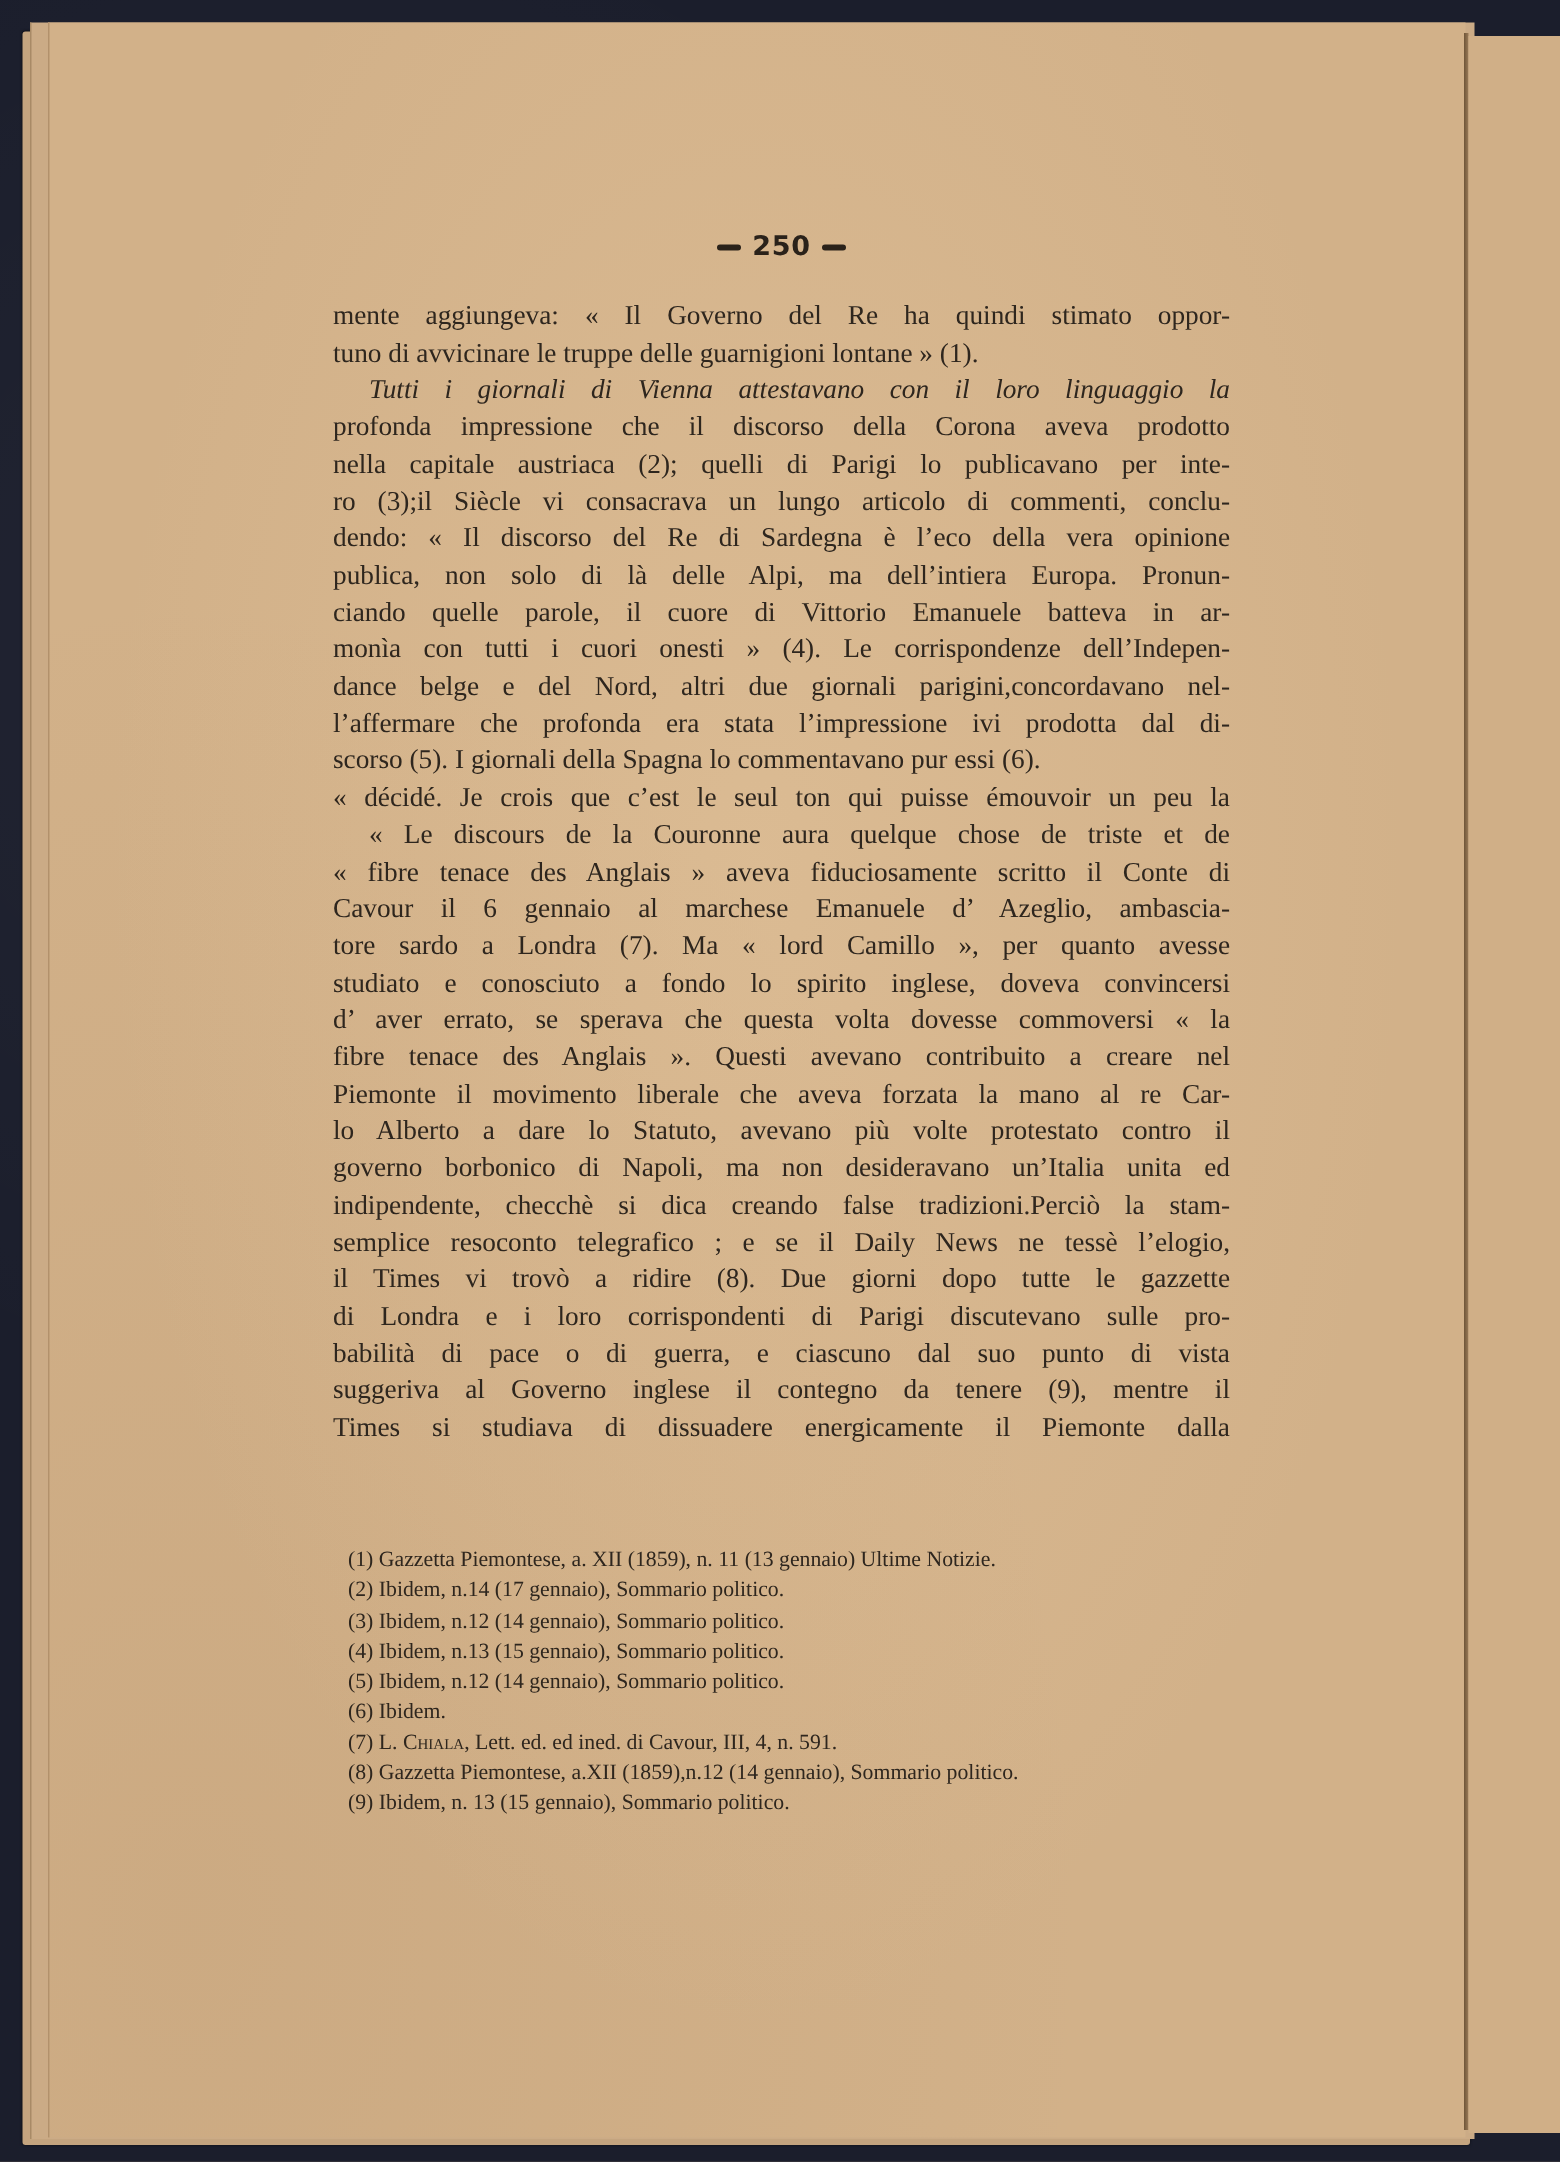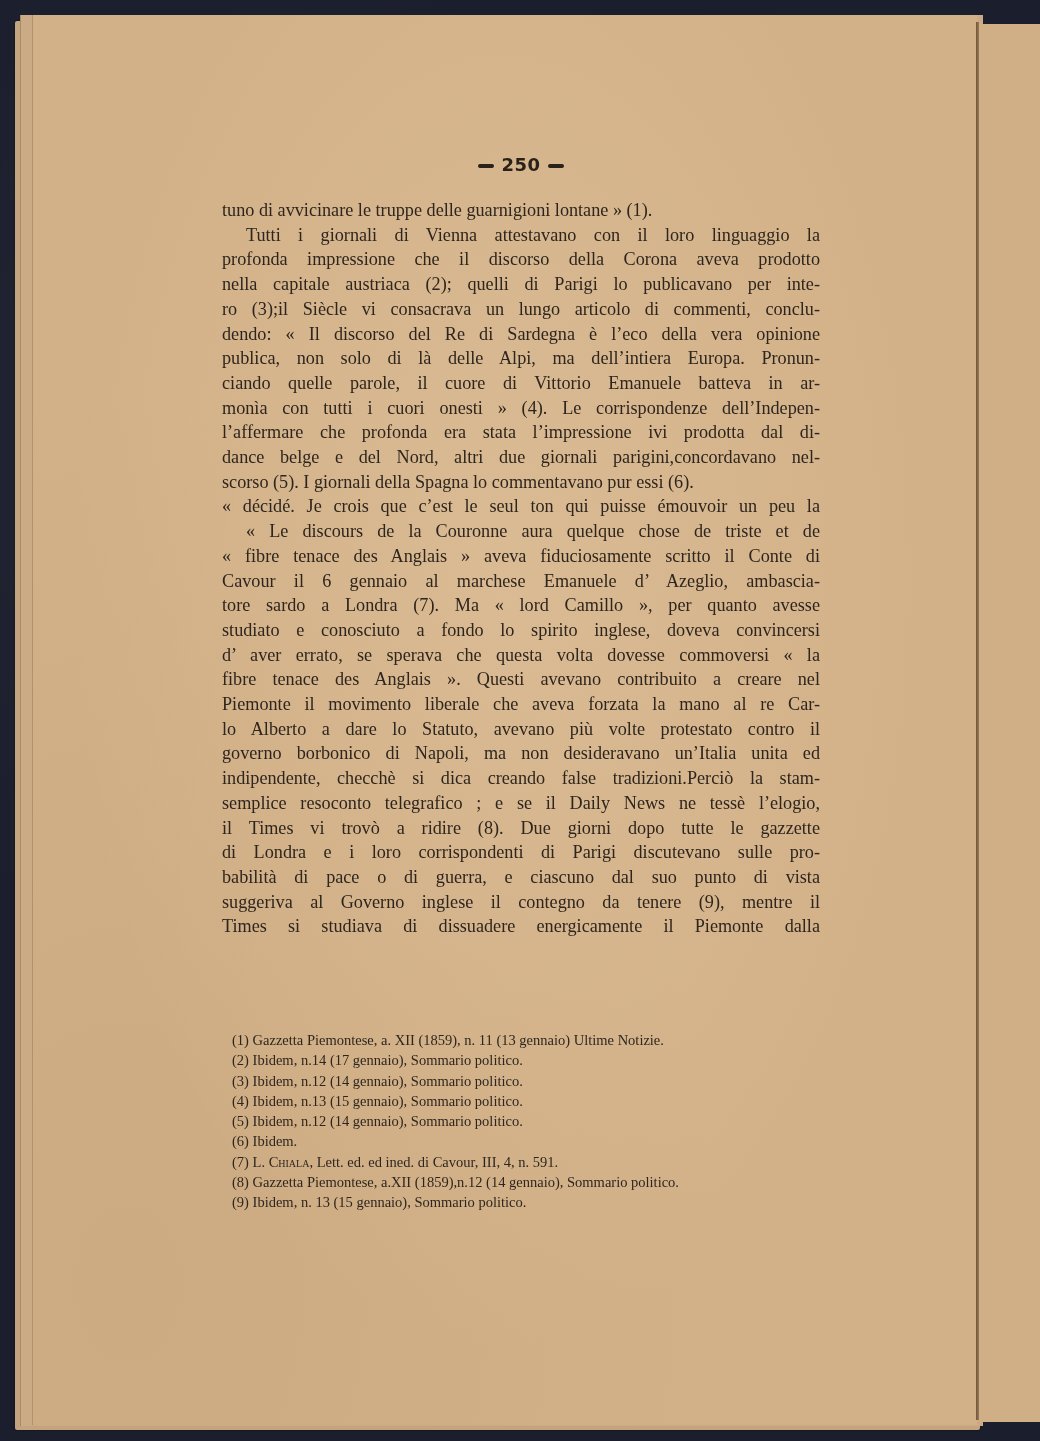--- a/index.html
+++ b/index.html
@@ -113,31 +113,32 @@
 <div class="edge-mid"></div>
 <div class="page"></div>
 <div class="gutter"></div>
 <div class="next-page"></div>
 
 <div class="content">
   <div class="page-number">
     <span class="dash"></span><span>250</span><span class="dash"></span>
   </div>
   <div class="body-text" id="body-text">
+      <span class="line">mente aggiungeva: « Il Governo del Re ha quindi stimato oppor-</span>
       <span class="line last">tuno di avvicinare le truppe delle guarnigioni lontane » (1).</span>
-      <span class="line" style="padding-left: 24px;">Tutti i giornali di Vienna attestavano con il loro linguaggio la</span>
+      <span class="line" style="padding-left: 24px; font-style: italic;">Tutti i giornali di Vienna attestavano con il loro linguaggio la</span>
       <span class="line">profonda impressione che il discorso della Corona aveva prodotto</span>
       <span class="line">nella capitale austriaca (2); quelli di Parigi lo publicavano per inte-</span>
       <span class="line">ro (3);il <span class="it">Siècle</span> vi consacrava un lungo articolo di commenti, conclu-</span>
       <span class="line">dendo: « Il discorso del Re di Sardegna è l’eco della vera opinione</span>
       <span class="line">publica, non solo di là delle Alpi, ma dell’intiera Europa. Pronun-</span>
       <span class="line">ciando quelle parole, il cuore di Vittorio Emanuele batteva in ar-</span>
       <span class="line">monìa con tutti i cuori onesti » (4). Le corrispondenze dell’<span class="it">Indepen-</span></span>
+      <span class="line"><span class="it">dance belge</span> e del <span class="it">Nord</span>, altri due giornali parigini,concordavano nel-</span>
       <span class="line">l’affermare che profonda era stata l’impressione ivi prodotta dal di-</span>
-      <span class="line"><span class="it">dance belge</span> e del <span class="it">Nord</span>, altri due giornali parigini,concordavano nel-</span>
       <span class="line last">scorso (5). I giornali della Spagna lo commentavano pur essi (6).</span>
       <span class="line">« décidé. Je crois que c’est le seul ton qui puisse émouvoir un peu la</span>
       <span class="line" style="padding-left: 24px;">« Le discours de la Couronne aura quelque chose de triste et de</span>
       <span class="line">« fibre tenace des Anglais » aveva fiduciosamente scritto il Conte di</span>
       <span class="line">Cavour il 6 gennaio al marchese Emanuele d’ Azeglio, ambascia-</span>
       <span class="line">tore sardo a Londra (7). Ma « lord Camillo », per quanto avesse</span>
       <span class="line">studiato e conosciuto a fondo lo spirito inglese, doveva convincersi</span>
       <span class="line">d’ aver errato, se sperava che questa volta dovesse commoversi « la</span>
       <span class="line">fibre tenace des Anglais ». Questi avevano contribuito a creare nel</span>
       <span class="line">Piemonte il movimento liberale che aveva forzata la mano al re Car-</span>

